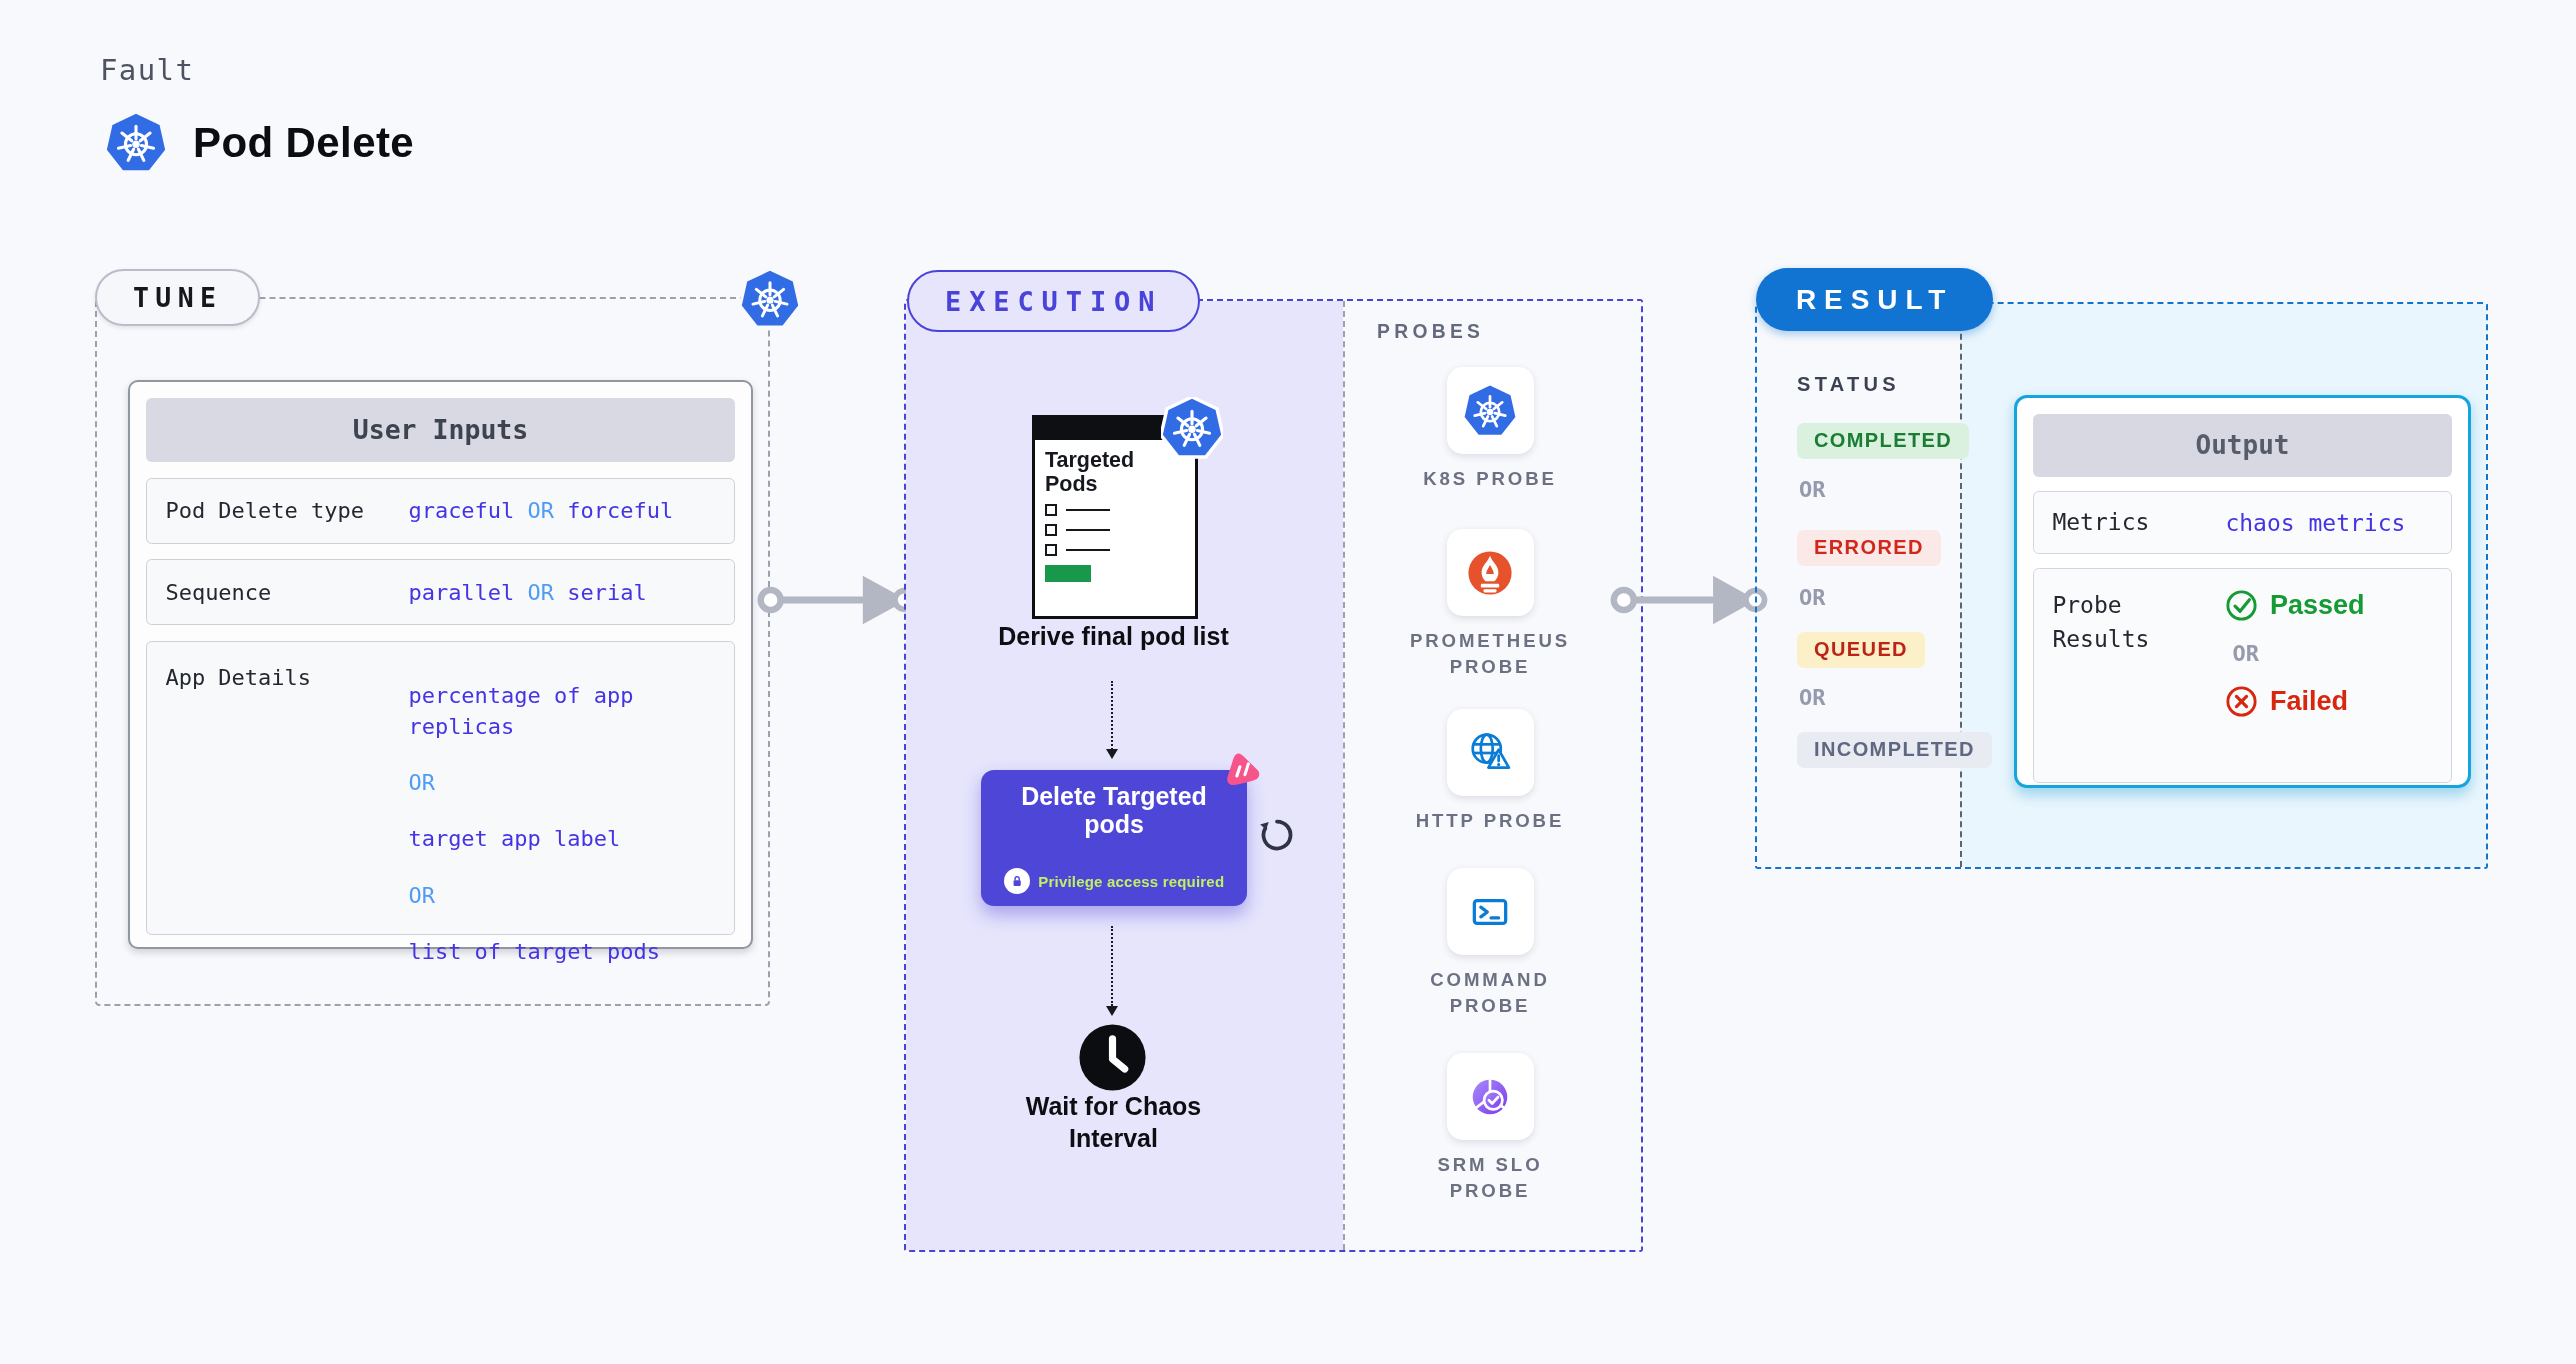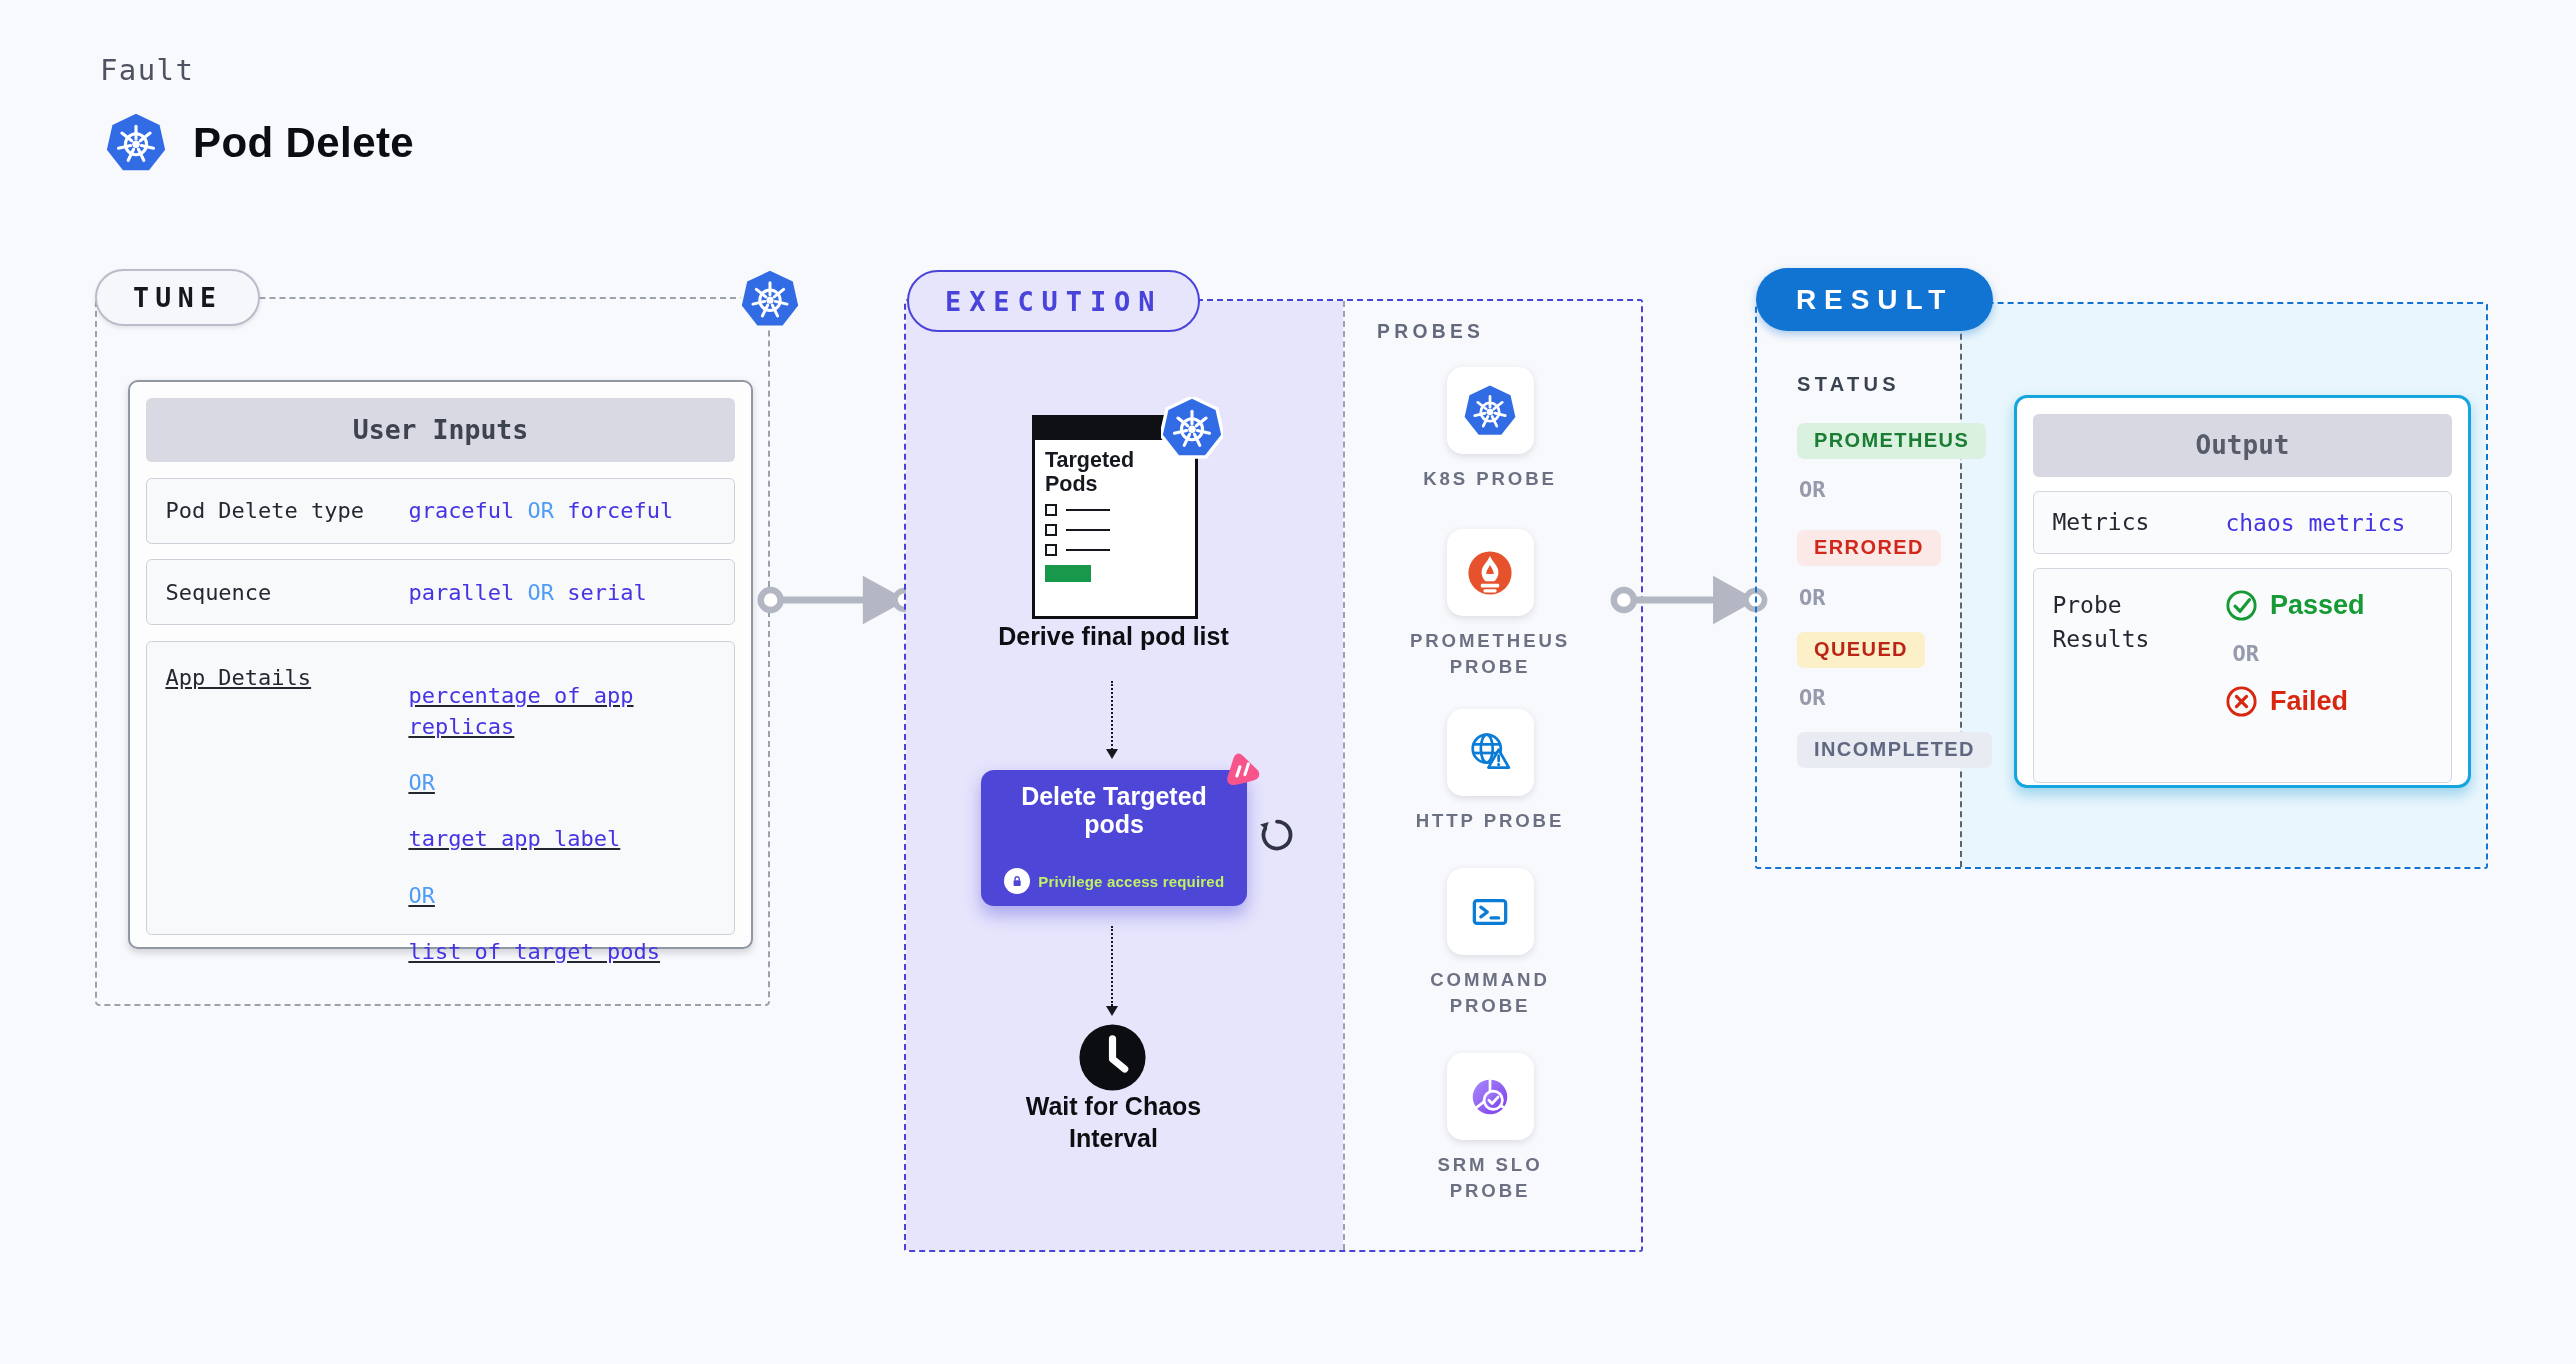--- a/index.html
+++ b/index.html
@@ -34,21 +34,21 @@
   .result-badge { left:1756px; top:268px; height:63px; padding:0 40px; background:#1173d2; color:#fff;
                   font-size:28px; letter-spacing:7.9px; box-shadow:0 3.6px 8.6px rgba(17,115,210,.35); }
 
   
   .ui-card { left:128px; top:380px; width:625px; height:569px; background:#fdfdfe; border:2.1px solid #8f97a3;
              border-radius:10px; box-shadow:0 3.6px 7.2px rgba(40,45,60,.18); padding:15.8px; }
   .ui-header { height:64px; background:#d9d9e3; border-radius:5.7px; display:flex; align-items:center; justify-content:center;
                font-family:"DejaVu Sans Mono",monospace; font-size:26.5px; font-weight:bold; color:#3e4350; }
   .ui-row { border:1.4px solid #ccd0d9; background:#f8f9fb; border-radius:5.7px; margin-top:15.8px; display:flex;
             align-items:center; padding:0 18.6px; font-family:"DejaVu Sans Mono",monospace; font-size:22px; color:#23272f; }
-  .ui-row.tall { height:294px; align-items:flex-start; padding-top:23px;text-decoration:underline; }
+  .ui-row.tall { height:294px; align-items:flex-start; padding-top:23px; }
   .ui-row.short { height:66px; }
   .ui-label { width:243px; flex:none; }
   .val { color:#4434e4; }
   .or-lite { color:#4f9cf5; }
   .ui-value-col { width:315px; line-height:1.38; }
   .ui-value-col .blk { margin-top:26px; }
   .ui-value-col .blk:first-child { margin-top:16px; }
 
   
   .probes-title { left:1377px; top:321px; font-size:19.3px; font-weight:bold; color:#646a7e; letter-spacing:4.3px; }
@@ -333,21 +333,21 @@
     <circle cx="207" cy="42" r="13" fill="#fff" stroke="#b3b7c3" stroke-width="8"></circle>
   </svg>
 
   <div class="abs result-box">
     <div class="result-fill"></div>
     <div class="result-divider"></div>
   </div>
   <div class="abs pill result-badge">RESULT</div>
 
   <div class="abs status-title">STATUS</div>
-  <div class="abs chip st0" style="left:1797px; top:423px;">PROMETHEUS</div>
+  <div class="abs chip st0" style="left:1797px; top:423px;">COMPLETED</div>
   <div class="abs or-gray" style="left:1799px; top:477px;">OR</div>
   <div class="abs chip st1" style="left:1797px; top:530px;">ERRORED</div>
   <div class="abs or-gray" style="left:1799px; top:585px;">OR</div>
   <div class="abs chip st2" style="left:1797px; top:632px;">QUEUED</div>
   <div class="abs or-gray" style="left:1799px; top:685px;">OR</div>
   <div class="abs chip st3" style="left:1797px; top:732px;">INCOMPLETED</div>
 
   <div class="abs out-card">
     <div class="out-header">Output</div>
     <div class="out-row short">

